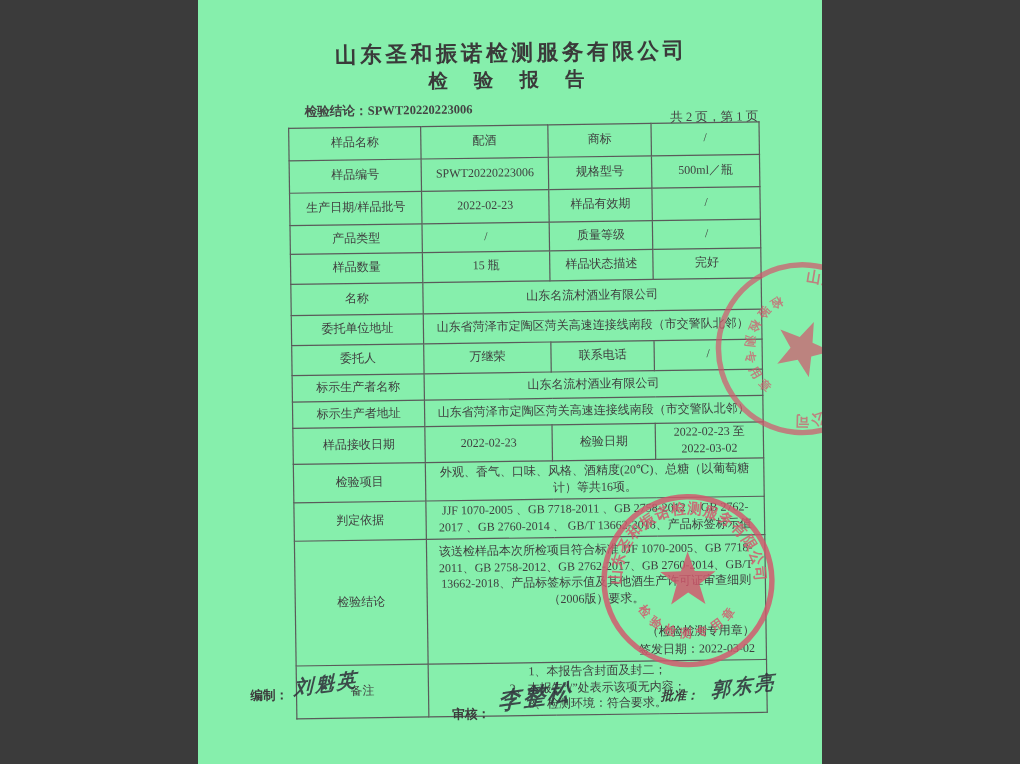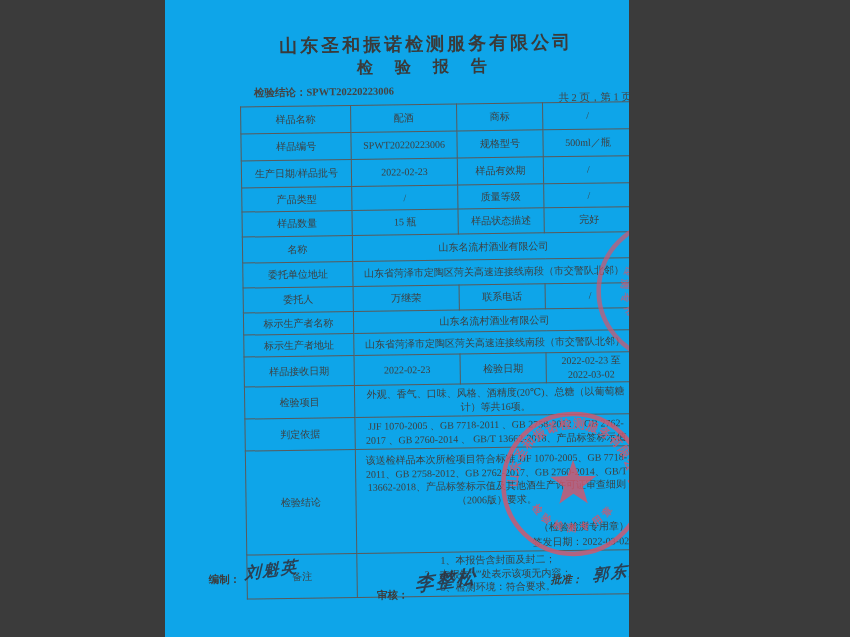--- a/index.html
+++ b/index.html
@@ -4,22 +4,22 @@
 <style>
   html,body{margin:0;padding:0;}
   body{
     width:850px;height:637px;overflow:hidden;
     background:#3b3b3b;
     font-family:"Liberation Serif","DejaVu Serif",serif;
     color:#3f3f3f;
     position:relative;
   }
   .page{
-    position:absolute;left:165px;top:0;width:464px;height:637px;
-    background:#0ea5e9;overflow:hidden;
+    position:absolute;left:165px;top:0;width:520px;height:637px;
+    background:#86efac;overflow:hidden;
   }
   .page-inner{
     position:absolute;left:0;top:0;width:520px;height:637px;
     transform:rotate(-0.8deg);transform-origin:50% 50%;
   }
   .title{
     position:absolute;top:32px;left:0;width:530px;text-align:center;
     font-size:18px;font-weight:bold;letter-spacing:3px;color:#3a3a3a;
   }
   .subtitle{

